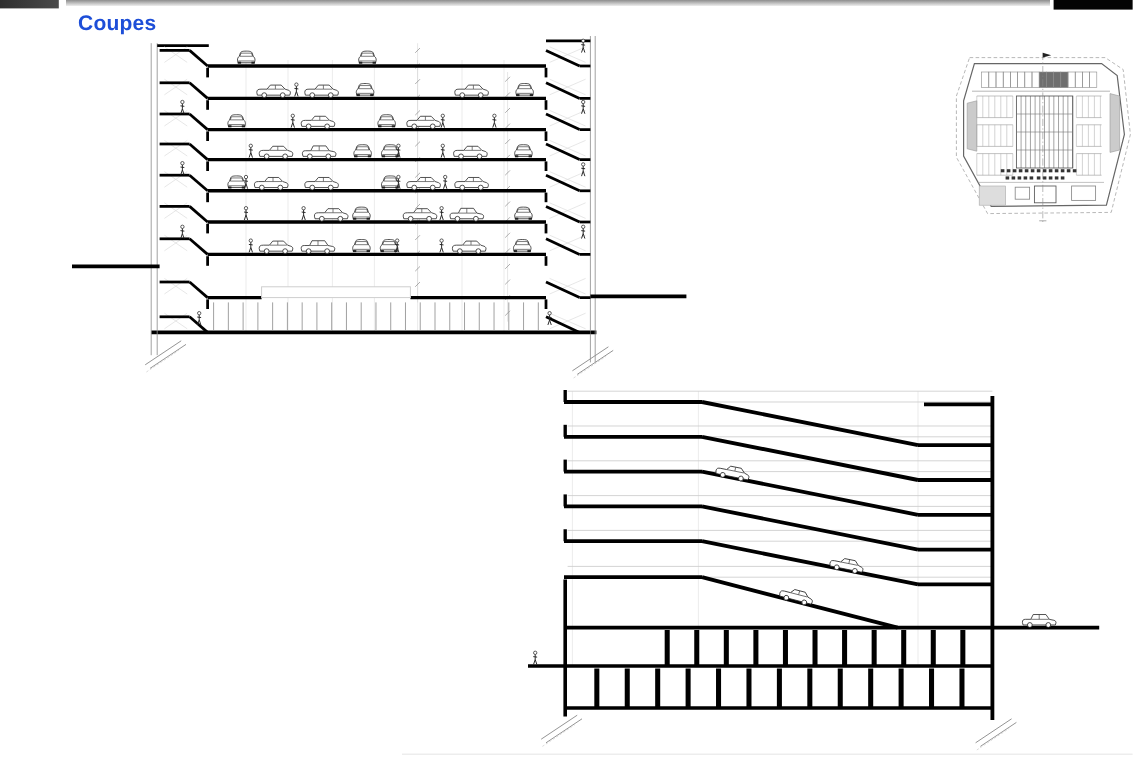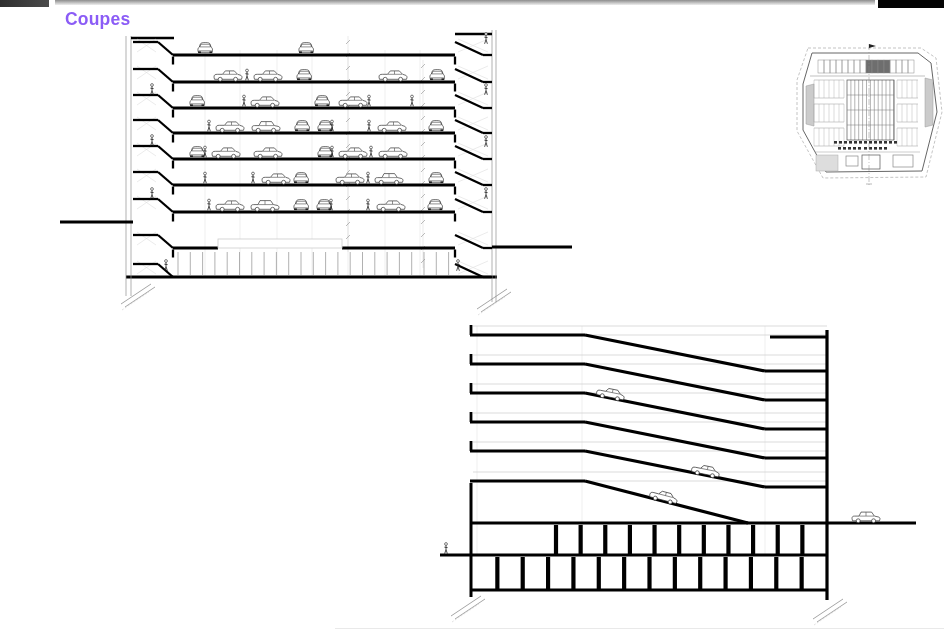--- a/index.html
+++ b/index.html
@@ -4,21 +4,21 @@
 <style>
   html,body{margin:0;padding:0;background:#fff;}
   body{width:944px;height:633px;position:relative;overflow:hidden;
        font-family:"Liberation Sans", sans-serif;}
   .hdr-left{position:absolute;left:0;top:0;width:49px;height:7px;
             background:linear-gradient(90deg,#2e2e2e,#4a4a4a);}
   .hdr-rule{position:absolute;left:55px;top:0;width:820px;height:5px;
             background:linear-gradient(180deg,#8d8d8d,#eeeeee);}
   .hdr-right{position:absolute;right:0;top:0;width:66px;height:8px;background:#040404;}
   .page-title{position:absolute;left:65px;top:9px;font-size:17.5px;font-weight:600;
-              letter-spacing:0.2px;color:#8b5cf6;}
+              letter-spacing:0.2px;color:#1d4ed8;}
   .foot-rule{position:absolute;left:335px;top:628px;width:609px;height:1px;background:#e9e9e9;}
   svg.dwg{position:absolute;left:0;top:0;}
 </style>
 </head>
 <body>
 
 <div class="hdr-left"></div>
 <div class="hdr-rule"></div>
 <div class="hdr-right"></div>
 <div class="page-title">Coupes</div>

